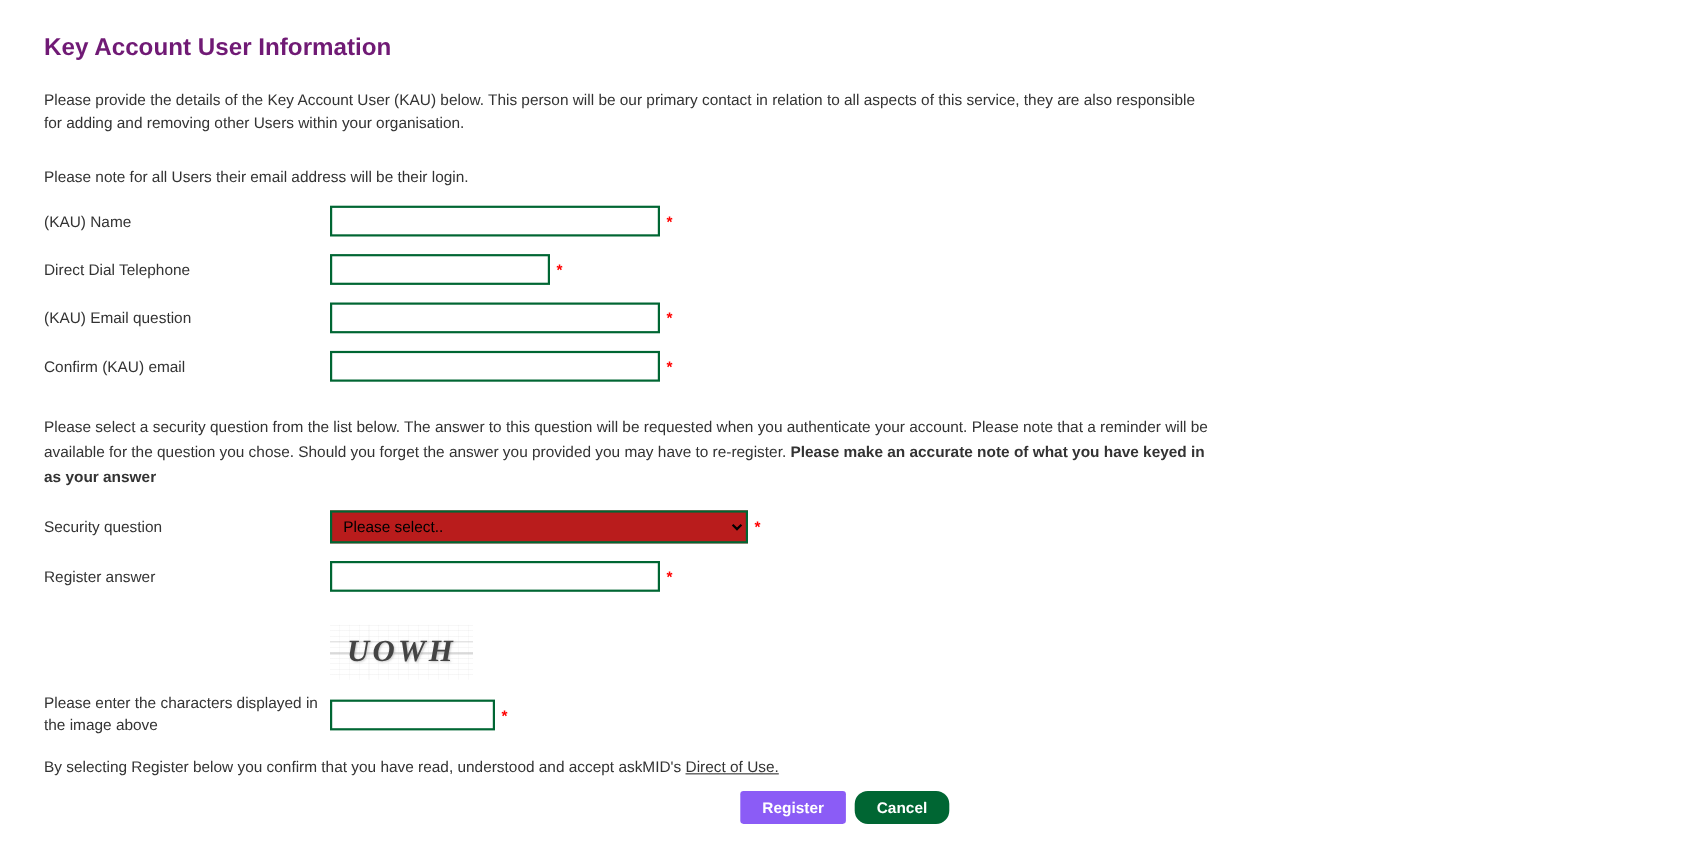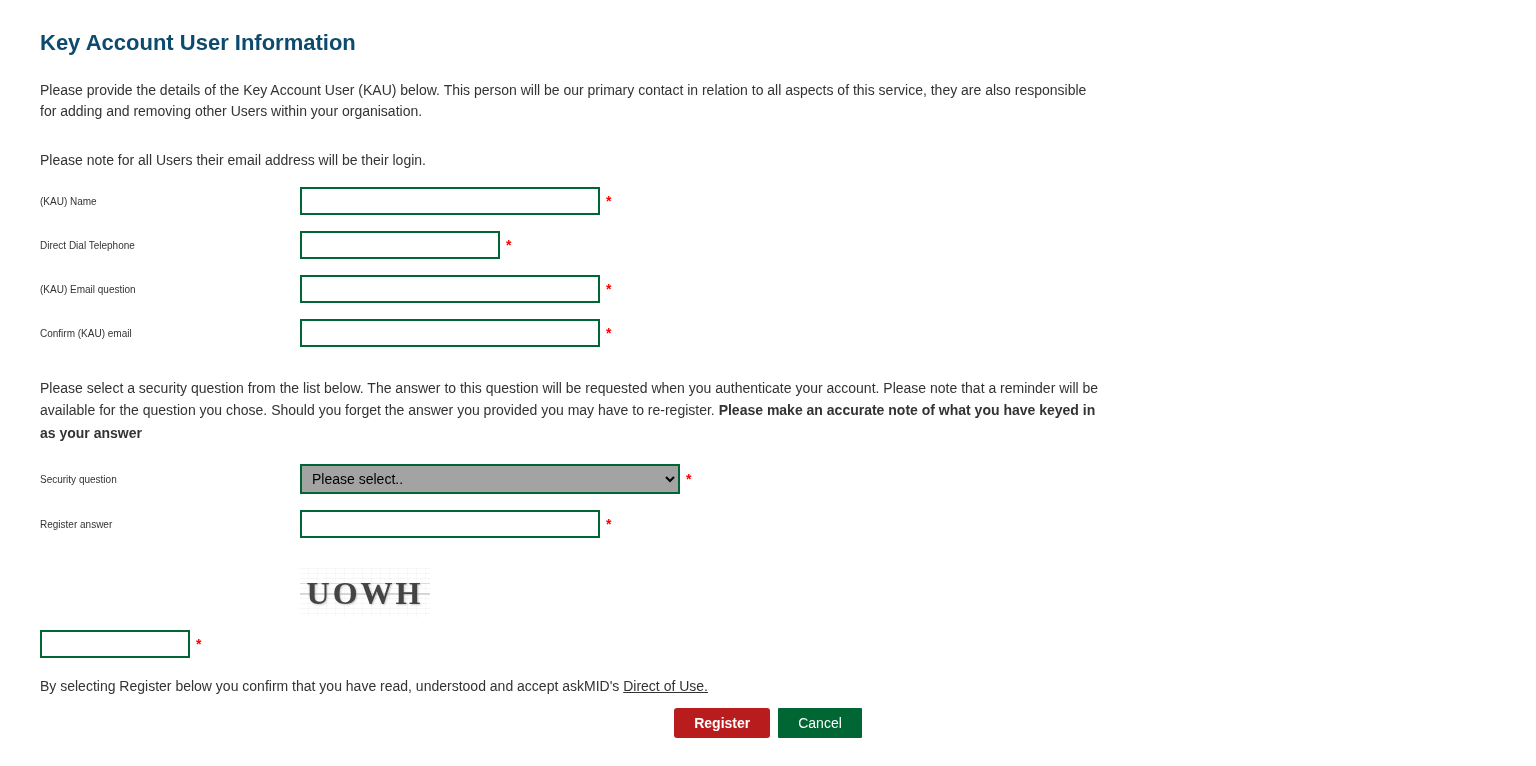--- a/index.html
+++ b/index.html
@@ -4,21 +4,21 @@
   <style>
     * { box-sizing: border-box; margin: 0; padding: 0; }
     body {
       font-family: Arial, sans-serif;
       font-size: 14px;
       color: #333;
       background: #fff;
       padding: 30px 40px;
     }
     h1 {
-      color: #0c4a6e;
+      color: #701a75;
       font-size: 22px;
       font-weight: bold;
       margin-bottom: 24px;
     }
     .intro-text {
       margin-bottom: 28px;
       line-height: 1.5;
       max-width: 1050px;
     }
     .note-text {
@@ -29,21 +29,21 @@
       margin-bottom: 30px;
     }
     .form-row {
       display: flex;
       align-items: center;
       margin-bottom: 16px;
     }
     .form-label {
       width: 260px;
       min-width: 260px;
-      font-size: 10px;
+      font-size: 14px;
       color: #333;
     }
     .form-input-wrap {
       display: flex;
       align-items: center;
       gap: 6px;
     }
     input[type="text"], input[type="email"] {
       border: 2px solid #006633;
       padding: 4px 6px;
@@ -66,21 +66,21 @@
     }
     .security-section-text strong {
       font-weight: bold;
     }
     select {
       border: 2px solid #006633;
       padding: 4px 6px;
       font-size: 14px;
       height: 30px;
       width: 380px;
-      background: #a3a3a3;
+      background: #b91c1c;
       cursor: pointer;
     }
     .captcha-image {
       width: 130px;
       height: 50px;
       background: #f0f0f0;
       margin-left: 260px;
       margin-bottom: 12px;
       display: flex;
       align-items: center;
@@ -125,38 +125,38 @@
     }
     .bottom-text a {
       color: #333;
     }
     .button-row {
       display: flex;
       gap: 8px;
       justify-content: center;
     }
     .btn-register {
-      background-color: #b91c1c;
+      background-color: #8b5cf6;
       color: #fff;
       border: none;
       padding: 7px 20px;
       font-size: 14px;
       font-weight: bold;
       cursor: pointer;
       border-radius: 3px;
     }
     .btn-cancel {
       background-color: #006633;
       color: #fff;
       border: none;
       padding: 7px 20px;
       font-size: 14px;
-      font-weight: normal;
+      font-weight: bold;
       cursor: pointer;
-      border-radius: 1px;
+      border-radius: 12px;
     }
     
     .captcha-bg {
       position: relative;
       background: repeating-linear-gradient(
         0deg,
         transparent,
         transparent 4px,
         rgba(200,200,200,0.15) 4px,
         rgba(200,200,200,0.15) 5px
@@ -164,24 +164,25 @@
       repeating-linear-gradient(
         90deg,
         transparent,
         transparent 8px,
         rgba(200,200,200,0.1) 8px,
         rgba(200,200,200,0.1) 9px
       );
     }
     .captcha-text {
       font-family: 'Georgia', serif;
-      font-size: 32px;
+      font-size: 28px;
       font-weight: bold;
       color: #444;
       letter-spacing: 3px;
+      font-style: italic;
       text-shadow: 1px 1px 2px rgba(150,150,150,0.5);
       z-index: 1;
       position: relative;
     }
   </style>
 </head>
 <body>
 
 <h1>Key Account User Information</h1>
 
@@ -252,20 +253,21 @@
       <span class="required">*</span>
     </div>
   </div>
 </div>
 
 <div class="captcha-image captcha-bg">
   <span class="captcha-text">UOWH</span>
 </div>
 
 <div class="form-row">
+  <label class="captcha-label">Please enter the characters displayed in the image above</label>
   <div class="form-input-wrap">
     <input type="text" class="short" style="">
     <span class="required">*</span>
   </div>
 </div>
 
 <p class="bottom-text">
   <span>By selecting Register below you confirm that you have read, understood and accept askMID's</span>
   <a href="#">Direct of Use.</a>
 </p>

